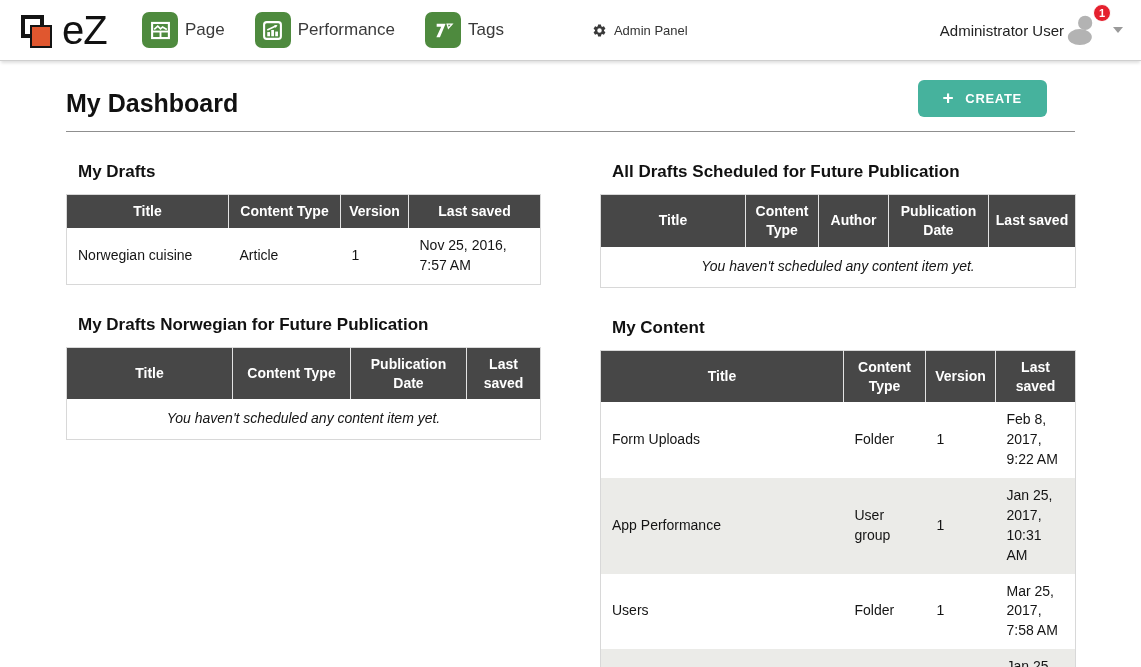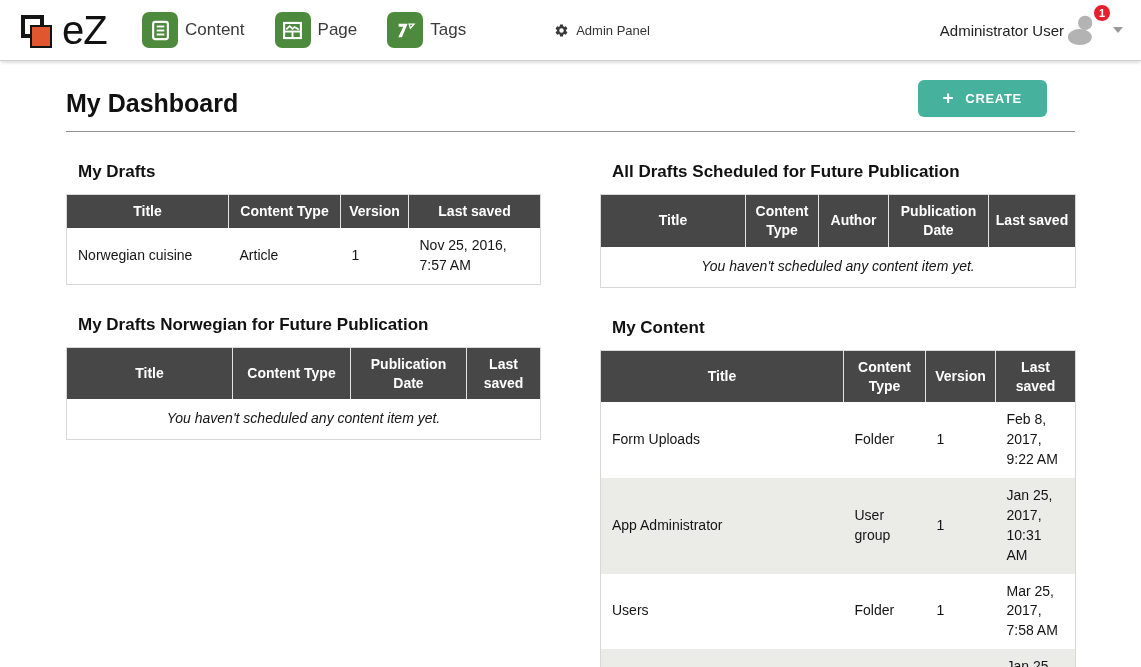--- a/index.html
+++ b/index.html
@@ -64,45 +64,47 @@
 <header class="topbar">
   <div class="logo">
     <span class="logo-mark">
       <span class="sq-outline"></span>
       <span class="sq-orange"></span>
     </span>
     <span class="logo-text">eZ</span>
   </div>
 
   <nav class="mainnav">
-    <a class="nav-item">
-      <span class="nav-icon" style="background:#4e8a3e">
-        <svg width="21" height="21" viewBox="0 0 20 20">
-          <rect x="3" y="1.8" width="14" height="16.4" rx="2" fill="none" stroke="#fff" stroke-width="2"></rect>
-          <line x1="6.4" y1="6.2" x2="13.6" y2="6.2" stroke="#fff" stroke-width="1.8"></line>
-          <line x1="6.4" y1="10" x2="13.6" y2="10" stroke="#fff" stroke-width="1.8"></line>
-          <line x1="6.4" y1="13.8" x2="13.6" y2="13.8" stroke="#fff" stroke-width="1.8"></line>
-        </svg>
-      </span>
-      <span class="nav-label">Content</span>
-    </a>
     <a class="nav-item">
       <span class="nav-icon" style="background:#4e8a3e">
         <svg width="21" height="21" viewBox="0 0 20 20">
           <rect x="2" y="2.8" width="16" height="14.4" fill="none" stroke="#fff" stroke-width="2"></rect>
           <path d="M4 9 l3.4 -3.2 2.6 2.6 2-1.8 4 2.4" fill="none" stroke="#fff" stroke-width="1.6"></path>
           <line x1="2.5" y1="11" x2="17.5" y2="11" stroke="#fff" stroke-width="1.8"></line>
           <line x1="10" y1="11" x2="10" y2="16.6" stroke="#fff" stroke-width="1.8"></line>
         </svg>
       </span>
       <span class="nav-label">Page</span>
     </a>
     <a class="nav-item">
       <span class="nav-icon" style="background:#4e8a3e">
         <svg width="21" height="21" viewBox="0 0 20 20">
+          <rect x="2" y="2" width="16" height="16" rx="2.5" fill="none" stroke="#fff" stroke-width="2"></rect>
+          <rect x="5" y="11.5" width="2.6" height="4" fill="#fff"></rect>
+          <rect x="8.8" y="9.5" width="2.6" height="6" fill="#fff"></rect>
+          <rect x="12.6" y="11" width="2.6" height="4.5" fill="#fff"></rect>
+          <path d="M5 9.5 L13.6 5.4" stroke="#fff" stroke-width="1.6" fill="none"></path>
+          <path d="M14.8 4.8 l-3.2 .2 1.4 2.6 z" fill="#fff"></path>
+        </svg>
+      </span>
+      <span class="nav-label">Performance</span>
+    </a>
+    <a class="nav-item">
+      <span class="nav-icon" style="background:#4e8a3e">
+        <svg width="21" height="21" viewBox="0 0 20 20">
           <path d="M3.5 3.5 h8.5 l-5.4 13 h-3.4 l4.6 -10 h-4.3 z" fill="#fff"></path>
           <path d="M13.5 3.9 h4.6 l-3.4 3.8 z" fill="none" stroke="#fff" stroke-width="1.3"></path>
         </svg>
       </span>
       <span class="nav-label">Tags</span>
     </a>
   </nav>
 
   <div class="admin-panel">
     <span style="display:flex">
@@ -238,21 +240,21 @@
           </tr>
             </thead>
           <tbody class="striped">
             <tr>
               <td>Form Uploads</td>
               <td>Folder</td>
               <td>1</td>
               <td>Feb 8, 2017, 9:22 AM</td>
             </tr>
             <tr>
-              <td>App Administrator</td>
+              <td>App Performance</td>
               <td>User group</td>
               <td>1</td>
               <td>Jan 25, 2017, 10:31 AM</td>
             </tr>
             <tr>
               <td>Users</td>
               <td>Folder</td>
               <td>1</td>
               <td>Mar 25, 2017, 7:58 AM</td>
             </tr>

